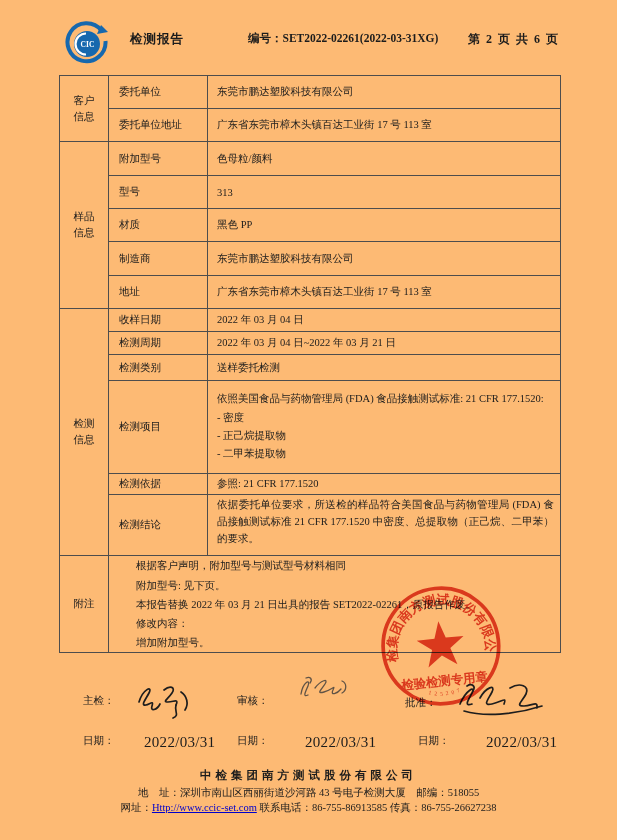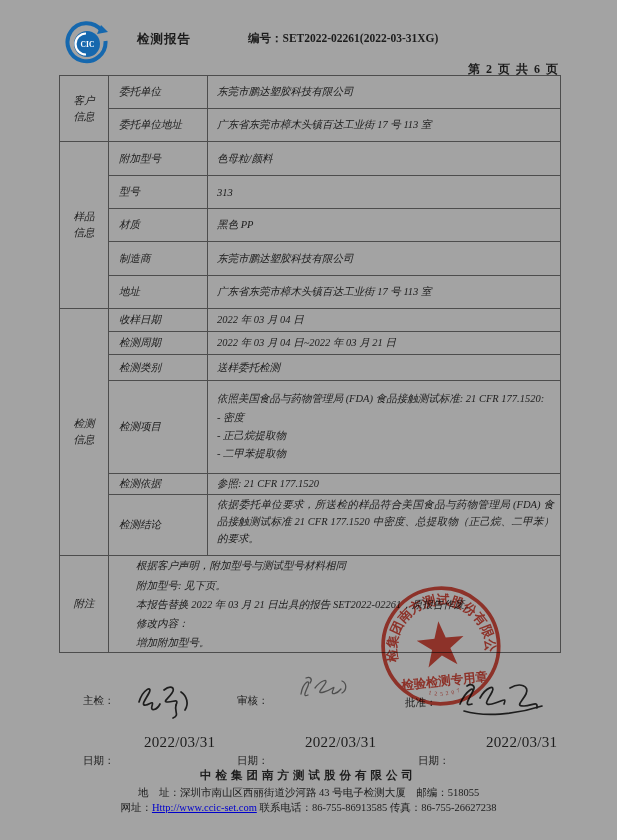--- a/index.html
+++ b/index.html
@@ -1,52 +1,51 @@
 <!DOCTYPE html>
 <html><head>
 <meta charset="utf-8">
 <style>
   * { margin:0; padding:0; box-sizing:border-box; }
   html,body { background:#888; }
   .page {
     position:relative; width:617px; height:840px; margin:0 auto;
-    background:#a3a3a3; overflow:hidden;
+    background:#fdba74; overflow:hidden;
     font-family:"Liberation Serif","DejaVu Serif",serif;
     color:#1c1c1c;
   }
   
   .logo { position:absolute; left:64px; top:20px; }
-  .hdr-title { position:absolute; left:137px; top:31px; font-size:12.5px; font-weight:bold; letter-spacing:1px; }
+  .hdr-title { position:absolute; left:130px; top:31px; font-size:12.5px; font-weight:bold; letter-spacing:1px; }
   .hdr-no { position:absolute; left:248px; top:31px; font-size:11.5px; font-weight:bold; }
-  .hdr-page { position:absolute; left:468px; top:31px; font-size:12px; font-weight:bold; letter-spacing:1.5px; white-space:nowrap;margin-top:30px; }
+  .hdr-page { position:absolute; left:468px; top:31px; font-size:12px; font-weight:bold; letter-spacing:1.5px; white-space:nowrap; }
   
   table.report {
     position:absolute; left:59px; top:75px; width:502px;
     border-collapse:collapse; table-layout:fixed;
     font-size:10.5px;
-    font-style:italic;
   }
   table.report td { border:1px solid #4d4d4d; vertical-align:middle; }
   td.sec   { width:49px; text-align:center; line-height:16px; padding:2px 0; }
   td.fld   { width:99px; padding-left:10px; }
   td.val   { padding-left:9px; padding-right:6px; }
   tr.h33 { height:33px; } tr.h34 { height:34px; } tr.h23 { height:23px; }
   tr.h26 { height:26px; } tr.h93 { height:93px; } tr.h21 { height:21px; }
   tr.h51 { height:51px; } tr.h97 { height:97px; }
   .mline div { line-height:18.4px; }
   .concl { line-height:16.8px; text-align:justify; padding-top:2px; padding-bottom:8px; }
   .notes div { line-height:19.2px; }
   td.notes { padding-left:27px; }
   
   .stamp { position:absolute; left:377px; top:582px; width:128px; height:130px;
            mix-blend-mode:multiply; opacity:.9; transform:rotate(-6deg); pointer-events:none; z-index:5; }
   
   .sig-label { position:absolute; font-size:10.5px; white-space:nowrap; }
   .sig { position:absolute; }
-  .date-label { position:absolute; font-size:10.5px;margin-top:20px; }
+  .date-label { position:absolute; font-size:10.5px; }
   .date-val { position:absolute; font-size:15px; letter-spacing:.3px; }
   
   .ft-company { position:absolute; left:0; right:0; top:768px; text-align:center;
                 font-size:11.5px; font-weight:bold; letter-spacing:4px; }
   .ft-line2 { position:absolute; left:0; right:0; top:786px; text-align:center; font-size:10.5px; }
   .ft-line3 { position:absolute; left:0; right:0; top:801px; text-align:center; font-size:10.5px; }
   .ft-link { color:#0000cc; text-decoration:underline; }
   svg text { font-family:"Liberation Serif","DejaVu Serif",serif; }
 </style>
 </head>

